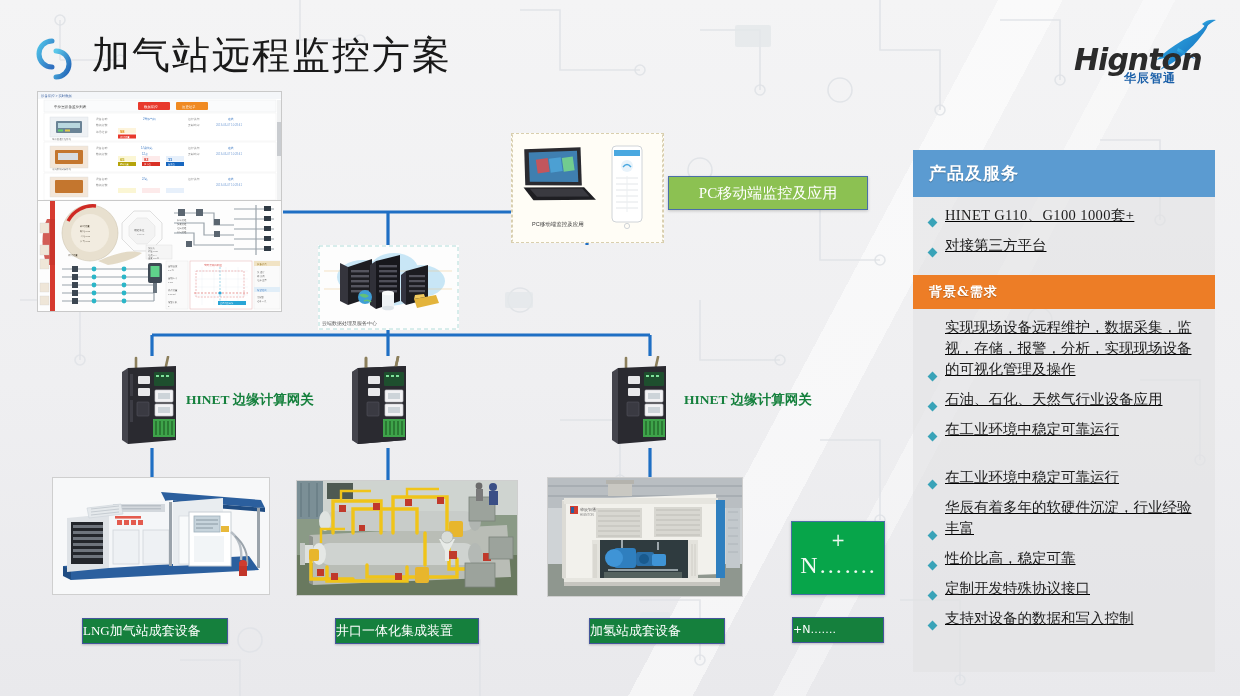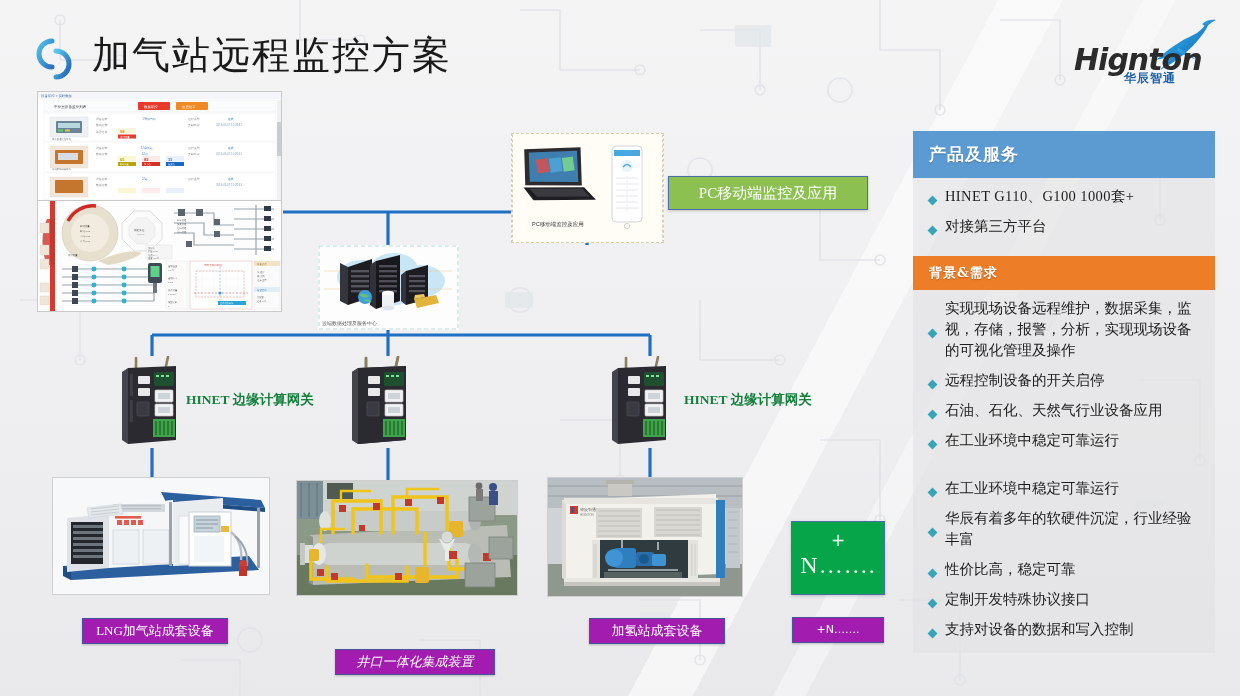--- a/index.html
+++ b/index.html
@@ -67,27 +67,27 @@
   #gw-label-2 { left:684px; top:391px; }
 
   
   #eq-1 { left:52px;  top:477px; width:218px; height:118px; border:1px solid #cfcfcf; }
   #eq-2 { left:296px; top:480px; width:222px; height:116px; border:1px solid #cfcfcf; }
   #eq-3 { left:547px; top:477px; width:196px; height:120px; border:1px solid #cfcfcf; }
 
   
   .tag-blue {
     position:absolute; z-index:7;
-    background:#a21caf; border:1px solid #44559b; color:#ffffff;
-    font-size:13px; text-align:center; line-height:24px; height:26px;
+    background:#15803d; border:1px solid #44559b; color:#ffffff;
+    font-size:13px; text-align:left; line-height:24px; height:26px;
     font-family:"Liberation Serif","DejaVu Serif",serif;
     box-shadow:0 1px 2px rgba(0,0,0,.22);
   }
   #tag-lng { left:82px;  top:618px; width:146px; }
-  #tag-wellhead { left:335px; top:649px; width:160px;font-style:italic; }
+  #tag-wellhead { left:335px; top:618px; width:144px; }
   #tag-h2 { left:589px; top:618px; width:136px; }
   #tag-plusn { left:792px; top:617px; width:92px; font-family:"DejaVu Sans","Liberation Sans",sans-serif; font-size:11px;}
 
   #tag-pcmobile {
     position:absolute; z-index:7; left:668px; top:176px; width:200px; height:34px;
     background:#8cc152; border:1px solid #4a6fa8; color:#ffffff;
     font-size:15px; line-height:32px; text-align:center;
     font-family:"Liberation Serif","DejaVu Serif",serif;
     box-shadow:0 1px 3px rgba(0,0,0,.2);
   }
@@ -97,34 +97,34 @@
     background:#07a54a; border:1px solid #4a6fa8;
     box-shadow:0 1px 3px rgba(0,0,0,.2);
   }
   #green-n .gn-plus { position:absolute; left:0; right:0; top:8px; text-align:center;
       color:#eaf7ee; font-size:17px; font-family:"DejaVu Sans","Liberation Sans",sans-serif;}
   #green-n .gn-text { position:absolute; left:0; right:0; top:30px; text-align:center;
       color:#f1faf3; font-size:24px; font-family:"Liberation Serif","DejaVu Serif",serif; letter-spacing:1px;}
 
   
   #info-panel {
-    position:absolute; z-index:8; left:913px; top:131px; width:302px; height:522px;
+    position:absolute; z-index:8; left:913px; top:150px; width:302px; height:522px;
     background:rgba(226,226,228,.62);
   }
   .sec-head {
     height:47px; line-height:47px; padding-left:16px;
     color:#ffffff; font-size:17px; font-weight:bold; letter-spacing:1px;
     font-family:"DejaVu Serif","Liberation Serif",serif;
     text-shadow:0 1px 1px rgba(0,0,0,.25);
   }
   .sec-head.blue   { background:#5b9bd1; }
   .sec-head.orange { background:#ed7d26; height:34px; line-height:34px; font-size:13px; }
   .sec-head.navy   { background:#3c4a60; height:34px; line-height:34px; font-size:16px; }
   .sec-body { padding:8px 10px 10px 10px; }
-  .bullet-row { display:flex; align-items:center; margin-bottom:9px; }
+  .bullet-row { display:flex; align-items:flex-end; margin-bottom:9px;text-decoration:underline; }
   .bullet-dot {
     flex:0 0 auto; width:7px; height:7px; margin:7px 9px 0 6px;
     background:#39a3b8; transform:rotate(45deg);
   }
   .bullet-text {
     flex:1 1 auto; font-size:14.5px; color:#1c1c1c; line-height:21px;
     font-family:"Liberation Serif","DejaVu Serif",serif;
   }
   .bullet-text.mono { font-family:"Liberation Serif","DejaVu Serif",serif; letter-spacing:.4px; }
 
@@ -891,24 +891,20 @@
   </div>
 
   <div class="sec-head orange">背景&amp;需求</div>
   <div class="sec-body">
     <div class="bullet-row">
       <span class="bullet-dot"></span>
       <span class="bullet-text">实现现场设备远程维护，数据采集，监视，存储，报警，分析，实现现场设备的可视化管理及操作</span>
     </div>
     <div class="bullet-row">
       <span class="bullet-dot"></span>
-      <span class="bullet-text">远程控制设备的开关启停</span>
-    </div>
-    <div class="bullet-row">
-      <span class="bullet-dot"></span>
       <span class="bullet-text">石油、石化、天然气行业设备应用</span>
     </div>
     <div class="bullet-row">
       <span class="bullet-dot"></span>
       <span class="bullet-text">在工业环境中稳定可靠运行</span>
     </div>
   </div>
 
   <div class="sec-body">
     <div class="bullet-row">

